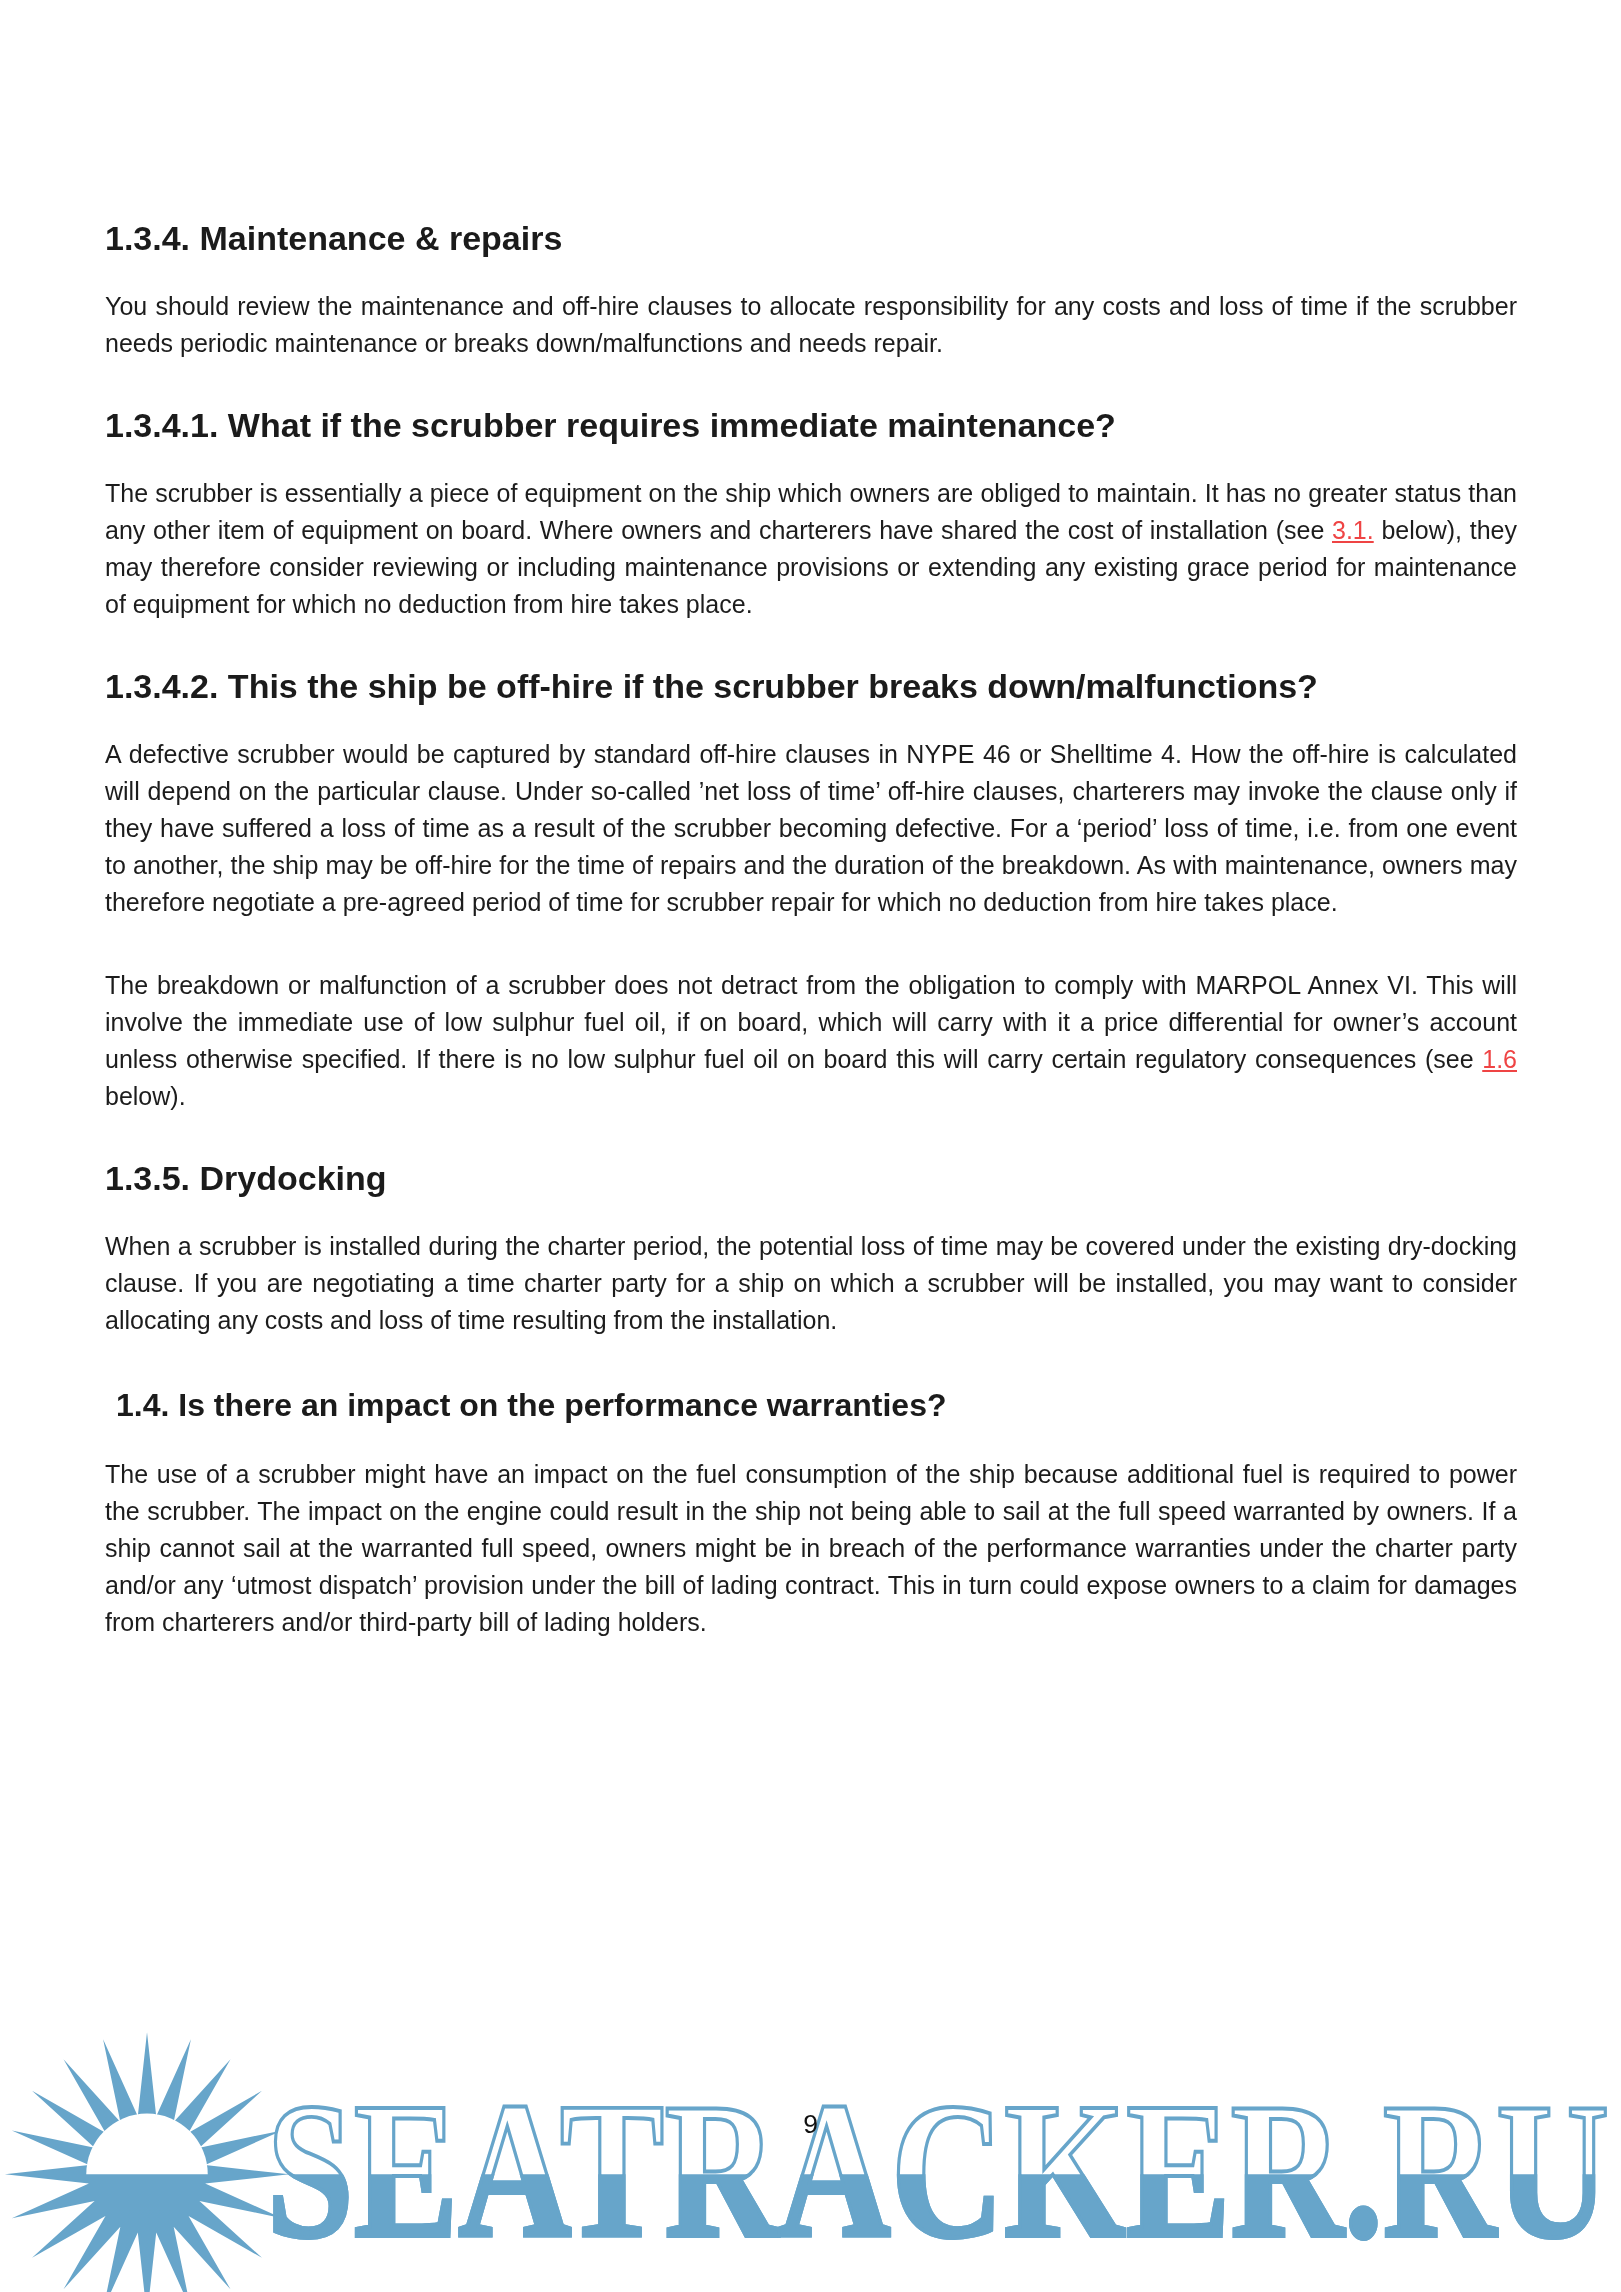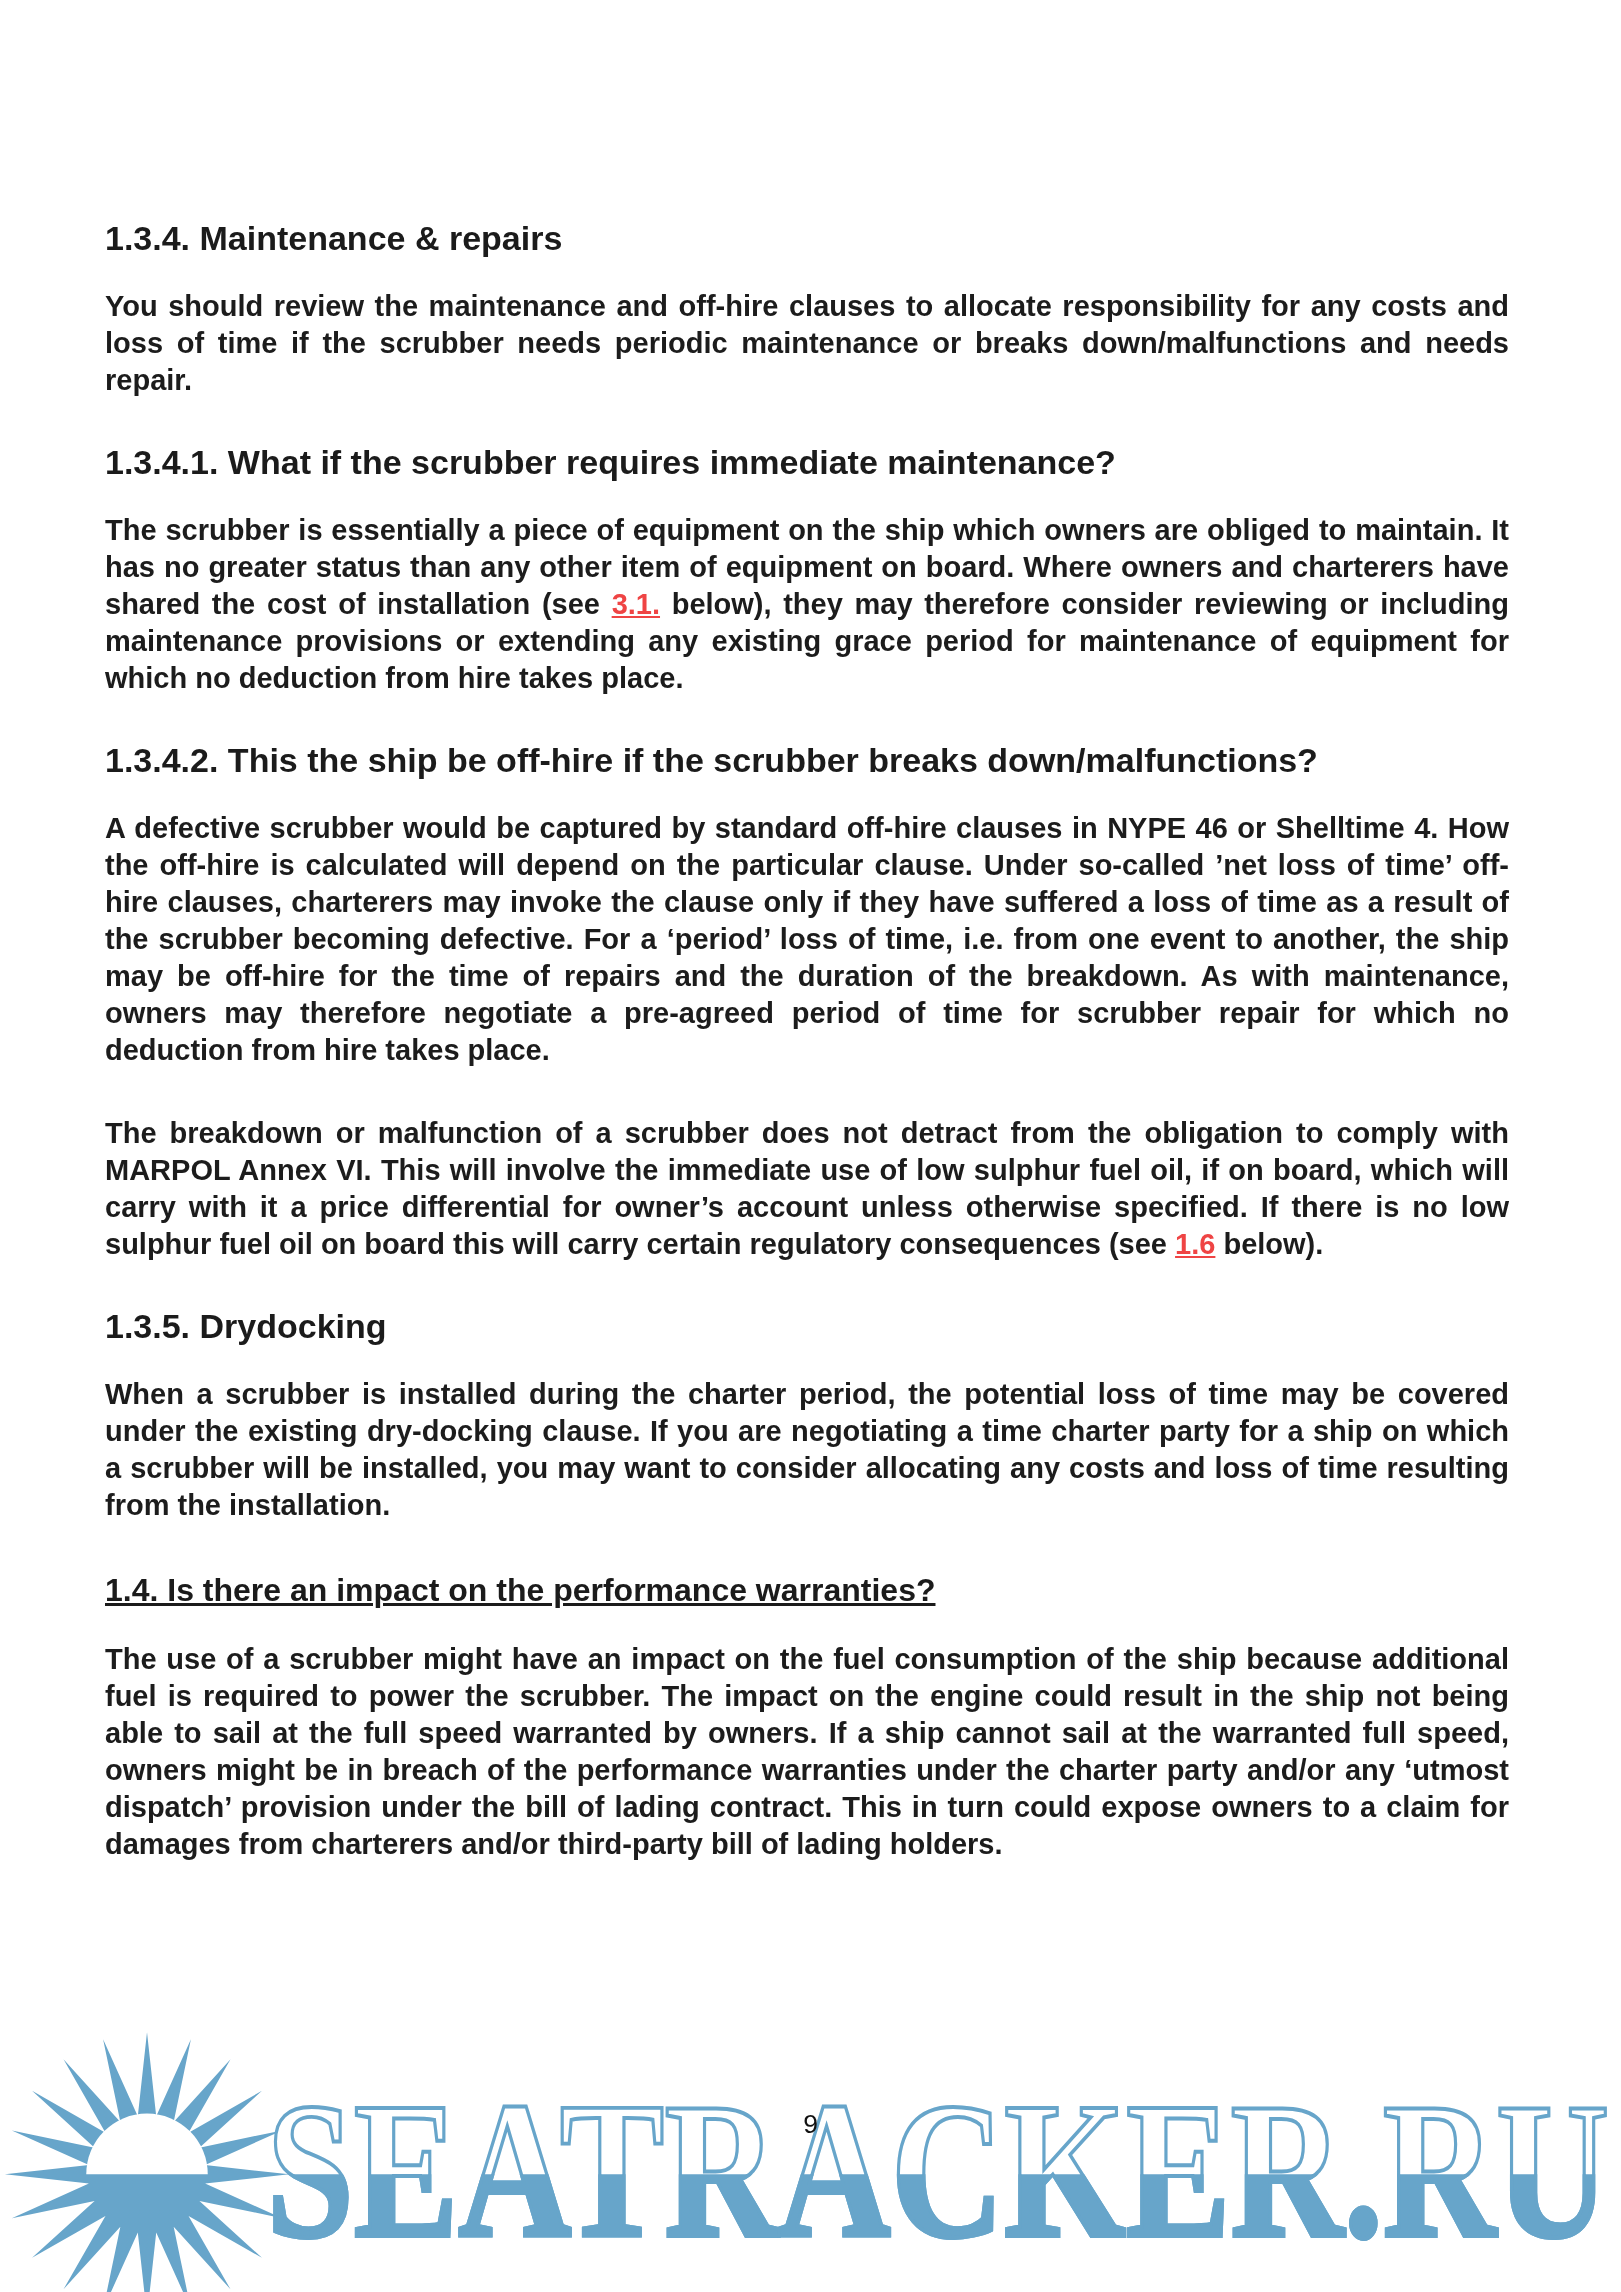--- a/index.html
+++ b/index.html
@@ -23,31 +23,29 @@
     font-size: 34px;
     line-height: 35px;
     font-weight: bold;
     margin: 0 0 32px 0;
     color: #1b1b1b;
   }
   .content h2 {
     font-size: 32px;
     line-height: 41px;
     font-weight: bold;
-    margin: 0 0 30px 0;
+    margin: 0 0 30px 11px;
     color: #1b1b1b;
-    text-decoration: underline;
   }
   .content p {
-    font-size: 29px;
+    font-size: 25px;
     line-height: 37px;
-    margin: 0 8px 46px 0;
+    margin: 0 0 46px 0;
     text-align: justify;
     color: #1c1c1c;
-    font-weight: bold;
   }
   a.doclink {
     color: #ef4444;
     text-decoration: underline;
     cursor: pointer;
   }
   .page-number {
     position: absolute;
     top: 2109px;
     left: 0;

